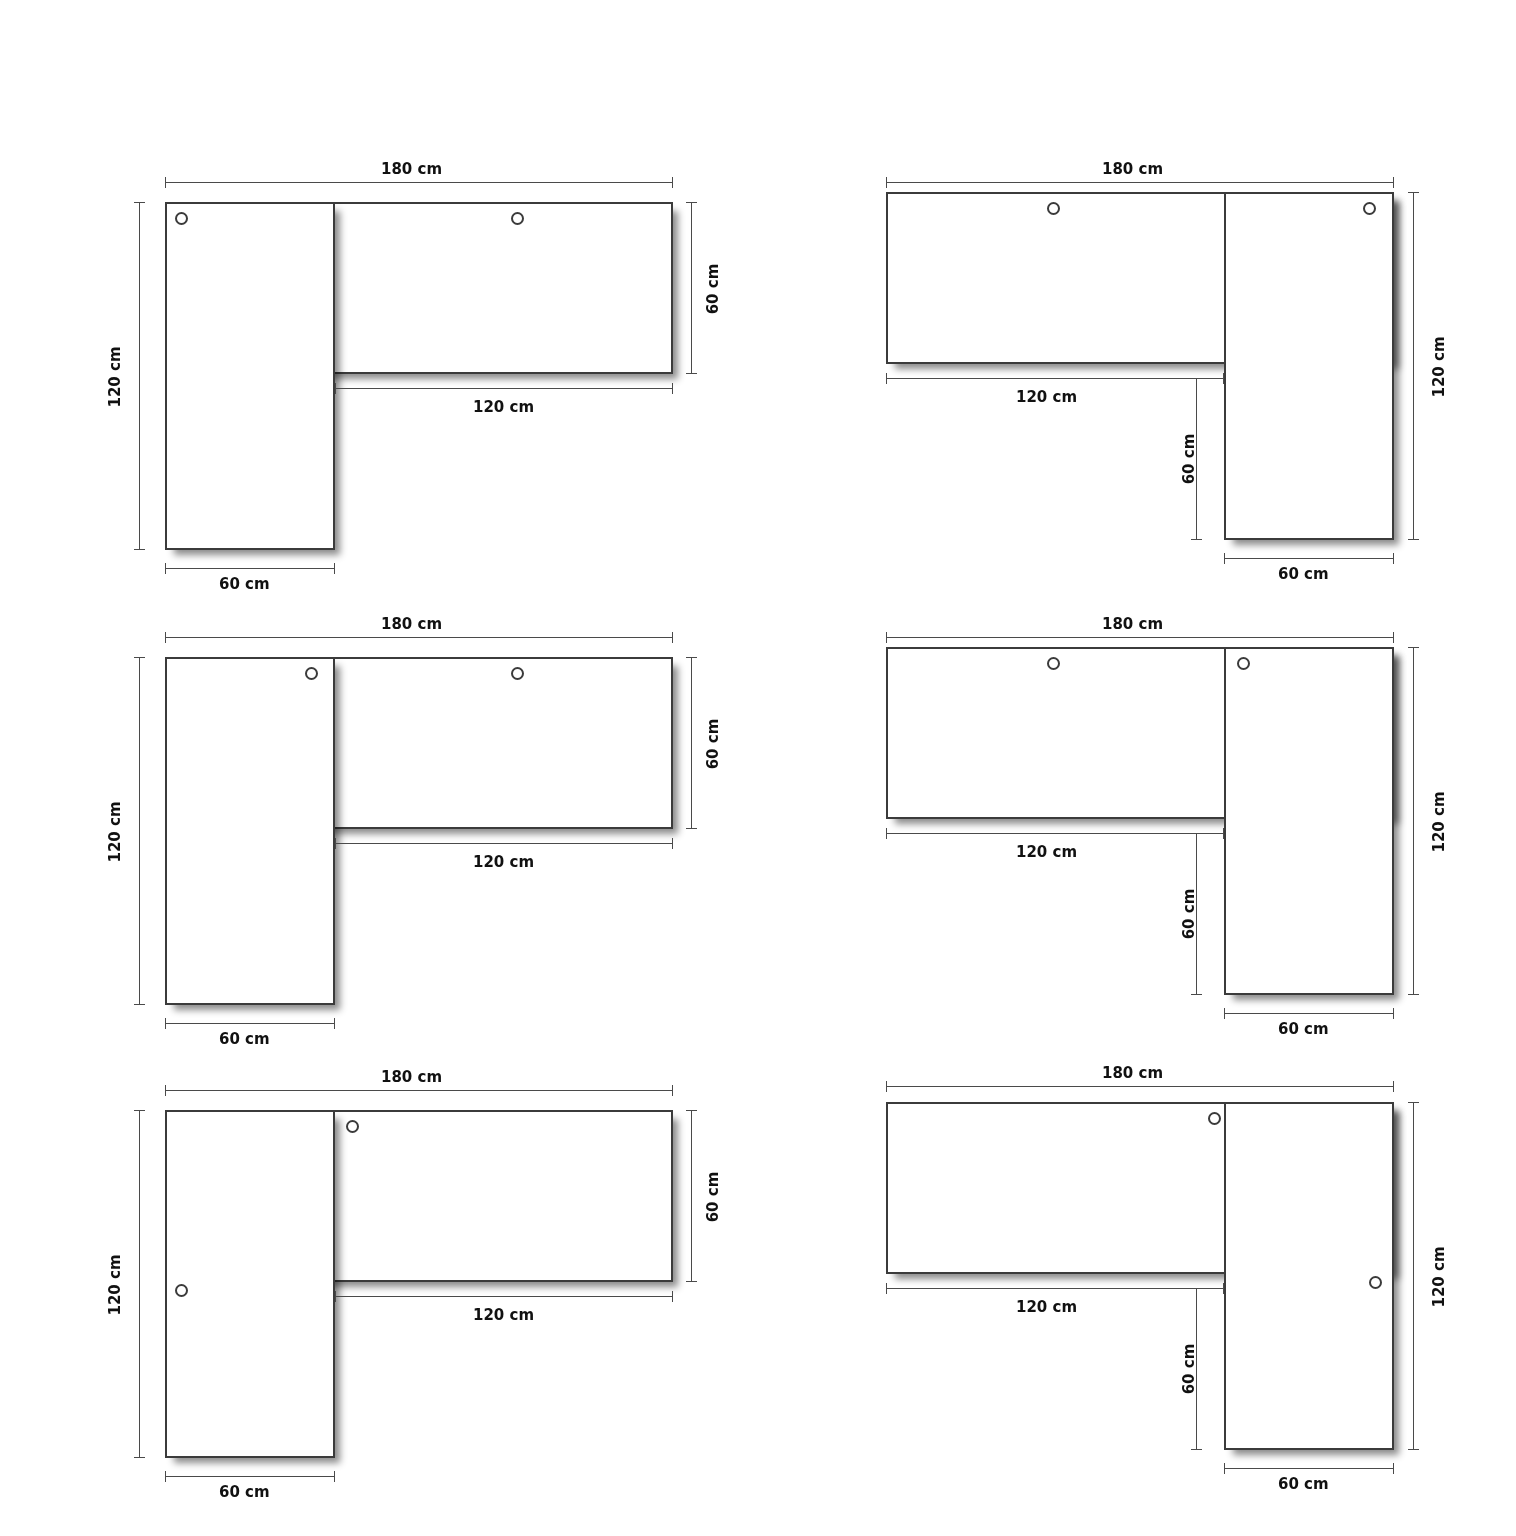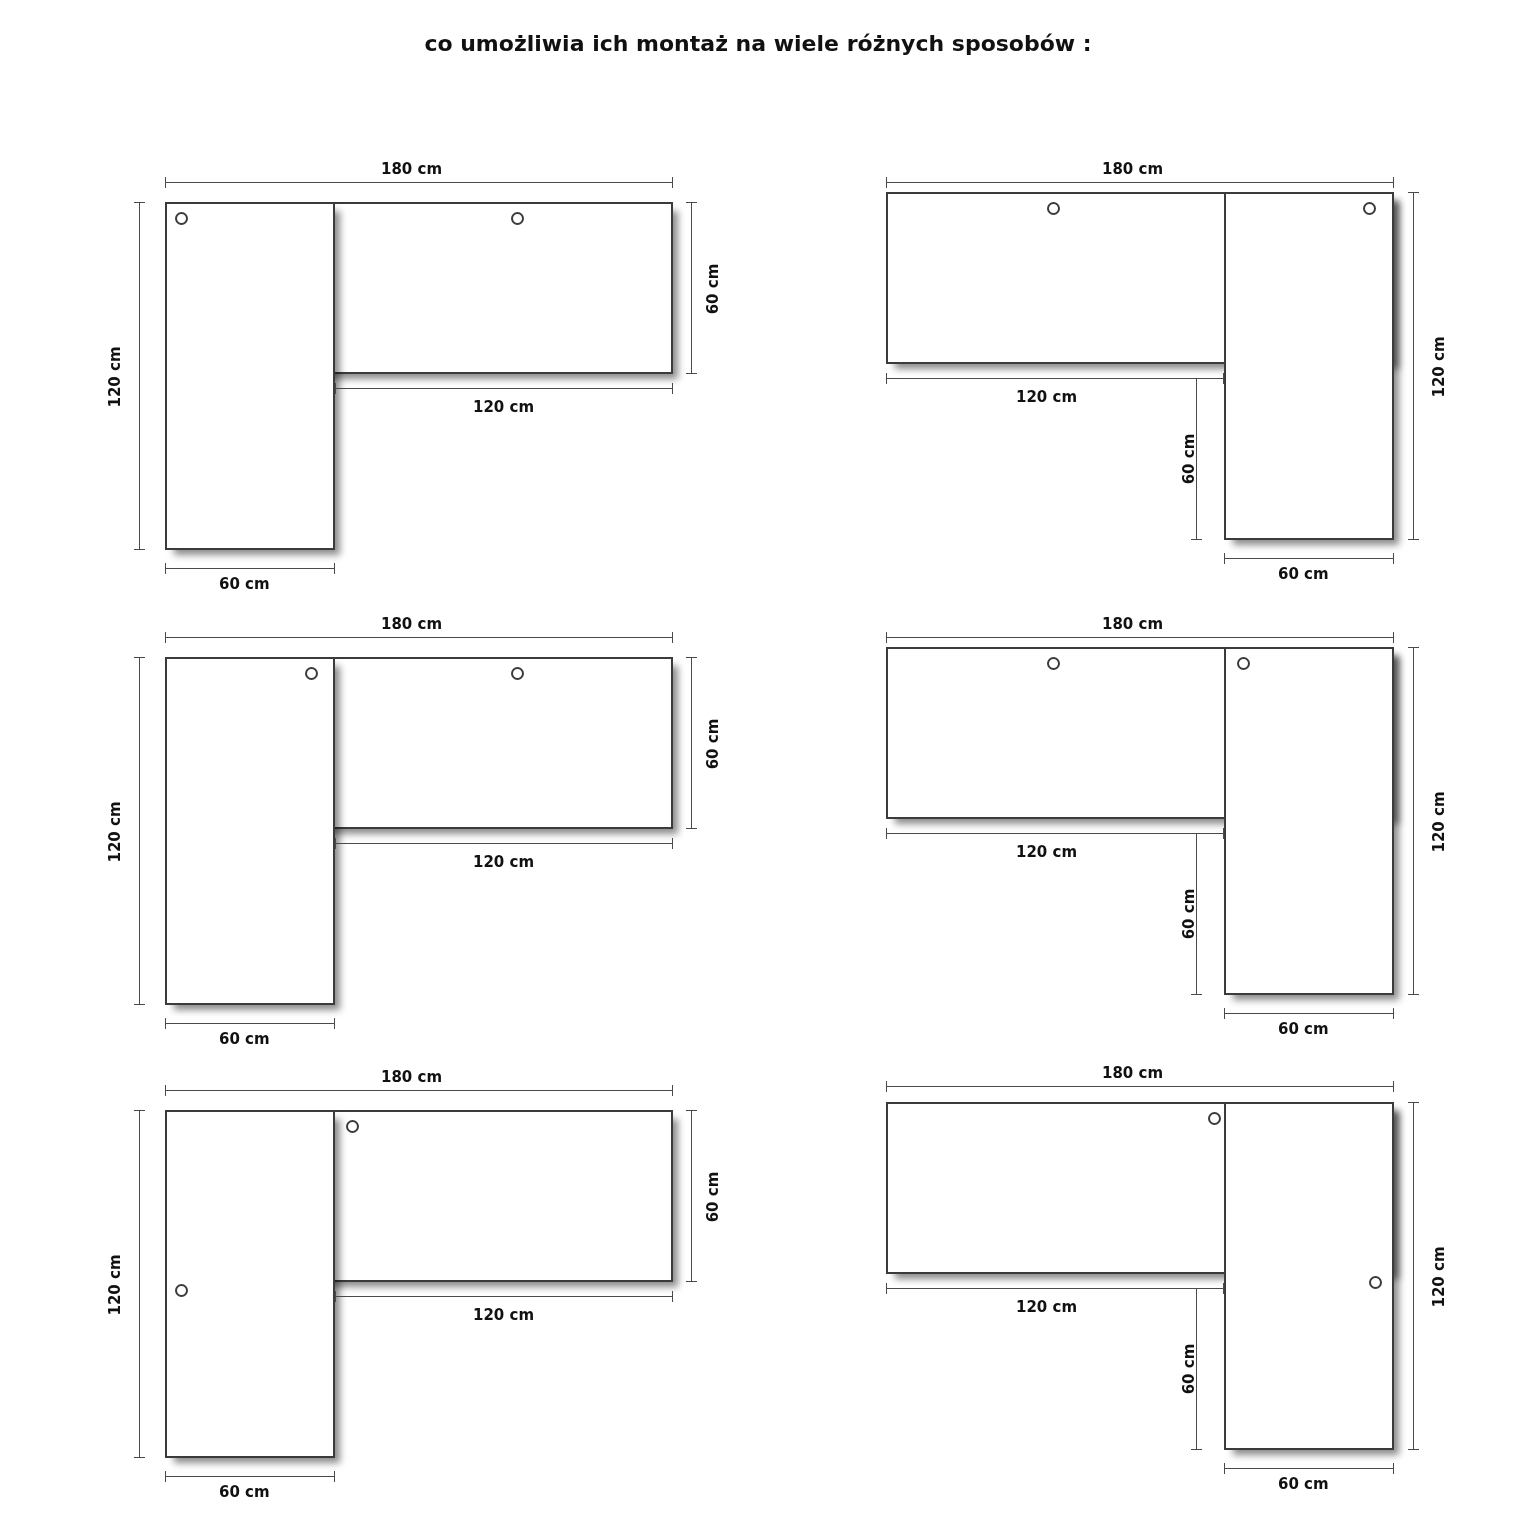--- a/index.html
+++ b/index.html
@@ -109,21 +109,20 @@
   }
   .dlabel.vert {
     transform: rotate(-90deg);
     transform-origin: 50% 50%;
   }
 </style>
 </head>
 <body>
 
 <div class="title">
-  <span class="line">co umożliwia ich montaż na wiele różnych sposobów :</span>
 </div>
 
 <div class="panelgrid">
 
   <div class="panel" style="left:0px; top:0px;">
 
     <div class="dim-h" style="left:165px; top:52px; width:508px;"></div>
     <div class="dlabel" style="left:381px; top:30px;">180 cm</div>
 
     <div class="slab" style="left:165px; top:72px; width:508px; height:172px;"></div>

